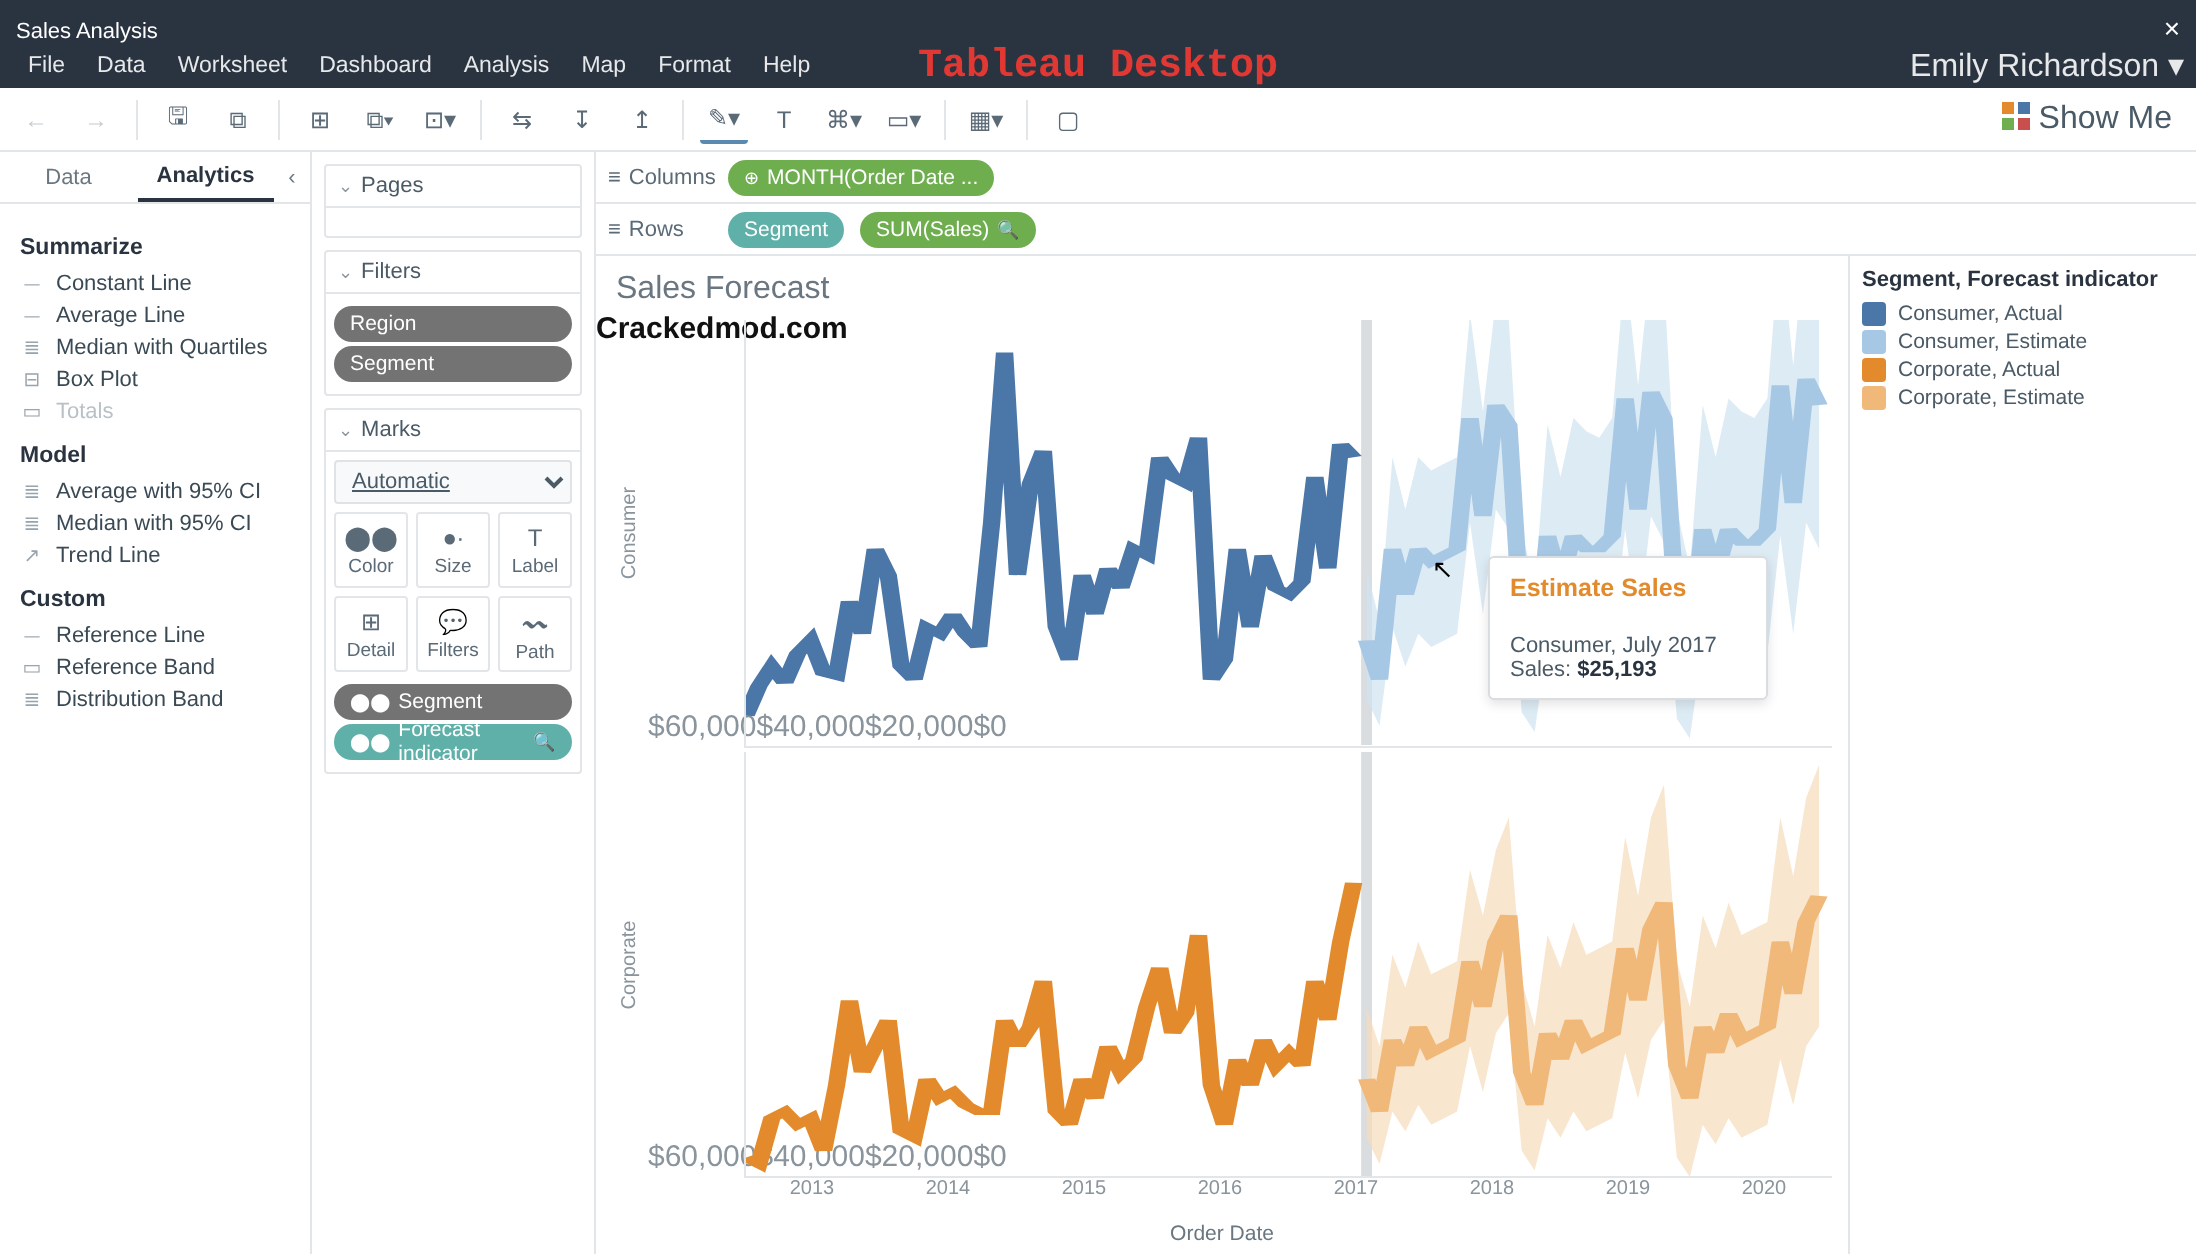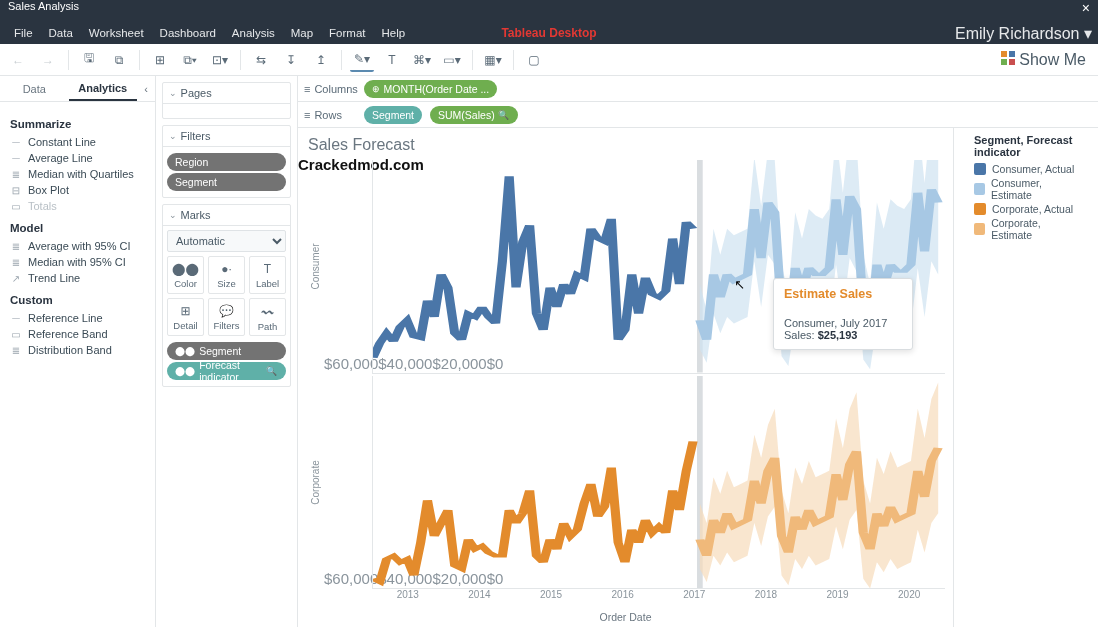--- a/index.html
+++ b/index.html
@@ -1,22 +1,22 @@
 <!DOCTYPE html>
 <html><head>
 <meta charset="utf-8">
 <style>
   * { box-sizing: border-box; margin: 0; padding: 0; font-family: -apple-system, "Segoe UI", Arial, sans-serif; }
   html, body { width: 1098px; height: 627px; overflow: hidden; background: #fff; }
-  .titlebar { background: #2a3440; color: #fff; height: 22px; display: flex; align-items: flex-start; padding: 0 8px; font-size: 11px; }
+  .titlebar { background: #2a3440; color: #fff; height: 22px; display: flex; align-items: flex-end; padding: 0 8px; font-size: 11px; }
   .titlebar .title { flex: 1; }
   .titlebar .close { font-size: 14px; cursor: pointer; }
   .menubar { background: #2a3440; color: #e6e8ea; height: 22px; display: flex; align-items: center; padding: 0 6px; font-size: 11.5px; position: relative; }
   .menubar .menu-item { padding: 3px 8px; cursor: pointer; }
-  .menubar .center-overlay { position: absolute; left: 0; right: 0; text-align: center; pointer-events: none; color: #e23833; font-weight: 700; font-size: 12px; }
+  .menubar .center-overlay { position: absolute; left: 0; right: 0; text-align: center; pointer-events: none; color: #e23833; font-weight: 700; font-size: 20px; font-family: Liberation Mono, monospace; }
   .menubar .user { margin-left: auto; font-size: 16px; }
   .toolbar { height: 32px; background: #fff; border-bottom: 1px solid #e3e6e8; display: flex; align-items: center; padding: 0 6px; gap: 6px; }
   .tb-btn { width: 24px; height: 24px; display: flex; align-items: center; justify-content: center; color: #5a6a77; font-size: 12px; cursor: pointer; border-radius: 2px; }
   .tb-btn.disabled { color: #c7cdd1; }
   .tb-sep { width: 1px; height: 20px; background: #e3e6e8; margin: 0 2px; }
   .showme { margin-left: auto; display: flex; gap: 4px; font-size: 16px; color: #4a5a66; padding: 3px 6px; cursor: pointer; }
   .showme-icon { width: 14px; height: 14px; display: inline-block; }
 
   .body { display: flex; height: calc(627px - 22px - 22px - 32px); }
   .sidepane { width: 156px; border-right: 1px solid #e3e6e8; display: flex; flex-direction: column; font-size: 11px; }
@@ -32,33 +32,33 @@
   .cardpane { width: 142px; border-right: 1px solid #e3e6e8; padding: 6px; display: flex; flex-direction: column; gap: 6px; font-size: 11px; }
   .card { border: 1px solid #e3e6e8; border-radius: 2px; background: #fff; }
   .card-h { display: flex; align-items: center; gap: 4px; padding: 4px 6px; border-bottom: 1px solid #e3e6e8; color: #4a5a66; font-size: 11px; cursor: pointer; }
   .card-h .caret { font-size: 9px; color: #8a949c; }
   .card-body { padding: 4px; }
   .pill { display: flex; align-items: center; height: 18px; border-radius: 9px; padding: 0 8px; font-size: 10.5px; color: #fff; margin: 2px 0; cursor: pointer; gap: 4px; }
   .pill.blue  { background: #737373; }
   .pill.teal  { background: #5fb0a8; }
   .pill.green { background: #6fae4f; }
   .pill .search { margin-left: auto; font-size: 9px; opacity: .85; }
-  .marks-dd { width: 100%; height: 22px; font-size: 11px; border: 1px solid #dfe3e6; border-radius: 2px; padding: 0 4px; color: #4a5a66; background: #f7f9fa; }
+  .marks-dd { width: 100%; height: 22px; font-size: 11px; border: 1px solid #dfe3e6; border-radius: 2px; padding: 0 4px; color: #4a5a66; background: #f7f9fa; text-decoration: underline; }
   .marks-grid { display: grid; grid-template-columns: repeat(3, 1fr); gap: 4px; margin-top: 4px; }
   .mark-cell { border: 1px solid #e3e6e8; border-radius: 2px; height: 38px; display: flex; flex-direction: column; align-items: center; justify-content: center; gap: 2px; font-size: 9.5px; color: #5a6a77; cursor: pointer; }
   .mark-cell .mi { font-size: 12px; }
 
   .mainpane { flex: 1; display: flex; flex-direction: column; min-width: 0; }
   .shelf { display: flex; align-items: center; height: 26px; border-bottom: 1px solid #e3e6e8; padding: 0 6px; gap: 8px; font-size: 11px; }
   .shelf-label { width: 52px; color: #5a6a77; display: flex; align-items: center; gap: 4px; }
   .chart-area { flex: 1; display: flex; min-height: 0; }
   .viz { flex: 1; padding: 6px 8px 4px 8px; display: flex; flex-direction: column; min-width: 0; position: relative; }
   .viz-title { font-size: 16px; color: #6a7680; font-weight: 500; margin: 2px 0 6px 2px; }
   .overlay-text { position: absolute; left: 0; right: 0; text-align: left; font-weight: 700; font-size: 15px; color: #111; pointer-events: none; }
-  .legend { width: 145px; border-left: 1px solid #e3e6e8; padding: 6px 20px; font-size: 10.5px; color: #4a5a66; }
+  .legend { width: 174px; border-left: 1px solid #e3e6e8; padding: 6px 6px; font-size: 10.5px; color: #4a5a66; }
   .legend-h { font-weight: 600; margin-bottom: 4px; font-size: 11px; color: #2a3440; }
   .legend-item { display: flex; align-items: center; gap: 6px; padding: 1px 0; }
   .legend-sw { width: 12px; height: 12px; border-radius: 2px; }
   .charts { flex: 1; display: flex; flex-direction: column; gap: 2px; min-height: 0; }
   .chart-row { flex: 1; display: flex; min-height: 0; }
   .row-label { width: 18px; display: flex; align-items: center; justify-content: center; color: #8a949c; font-size: 10px; }
   .row-label span { transform: rotate(-90deg); white-space: nowrap; }
   .y-axis { width: 48px; display: flex; flex-direction: row; justify-content: space-between; align-items: flex-end; color: #8a949c; font-size: 15px; padding: 2px 4px 2px 0; }
   .plot { flex: 1; position: relative; border-left: 1px solid #e3e6e8; border-bottom: 1px solid #e3e6e8; }
   .x-axis { height: 20px; display: flex; margin-left: 66px; }

